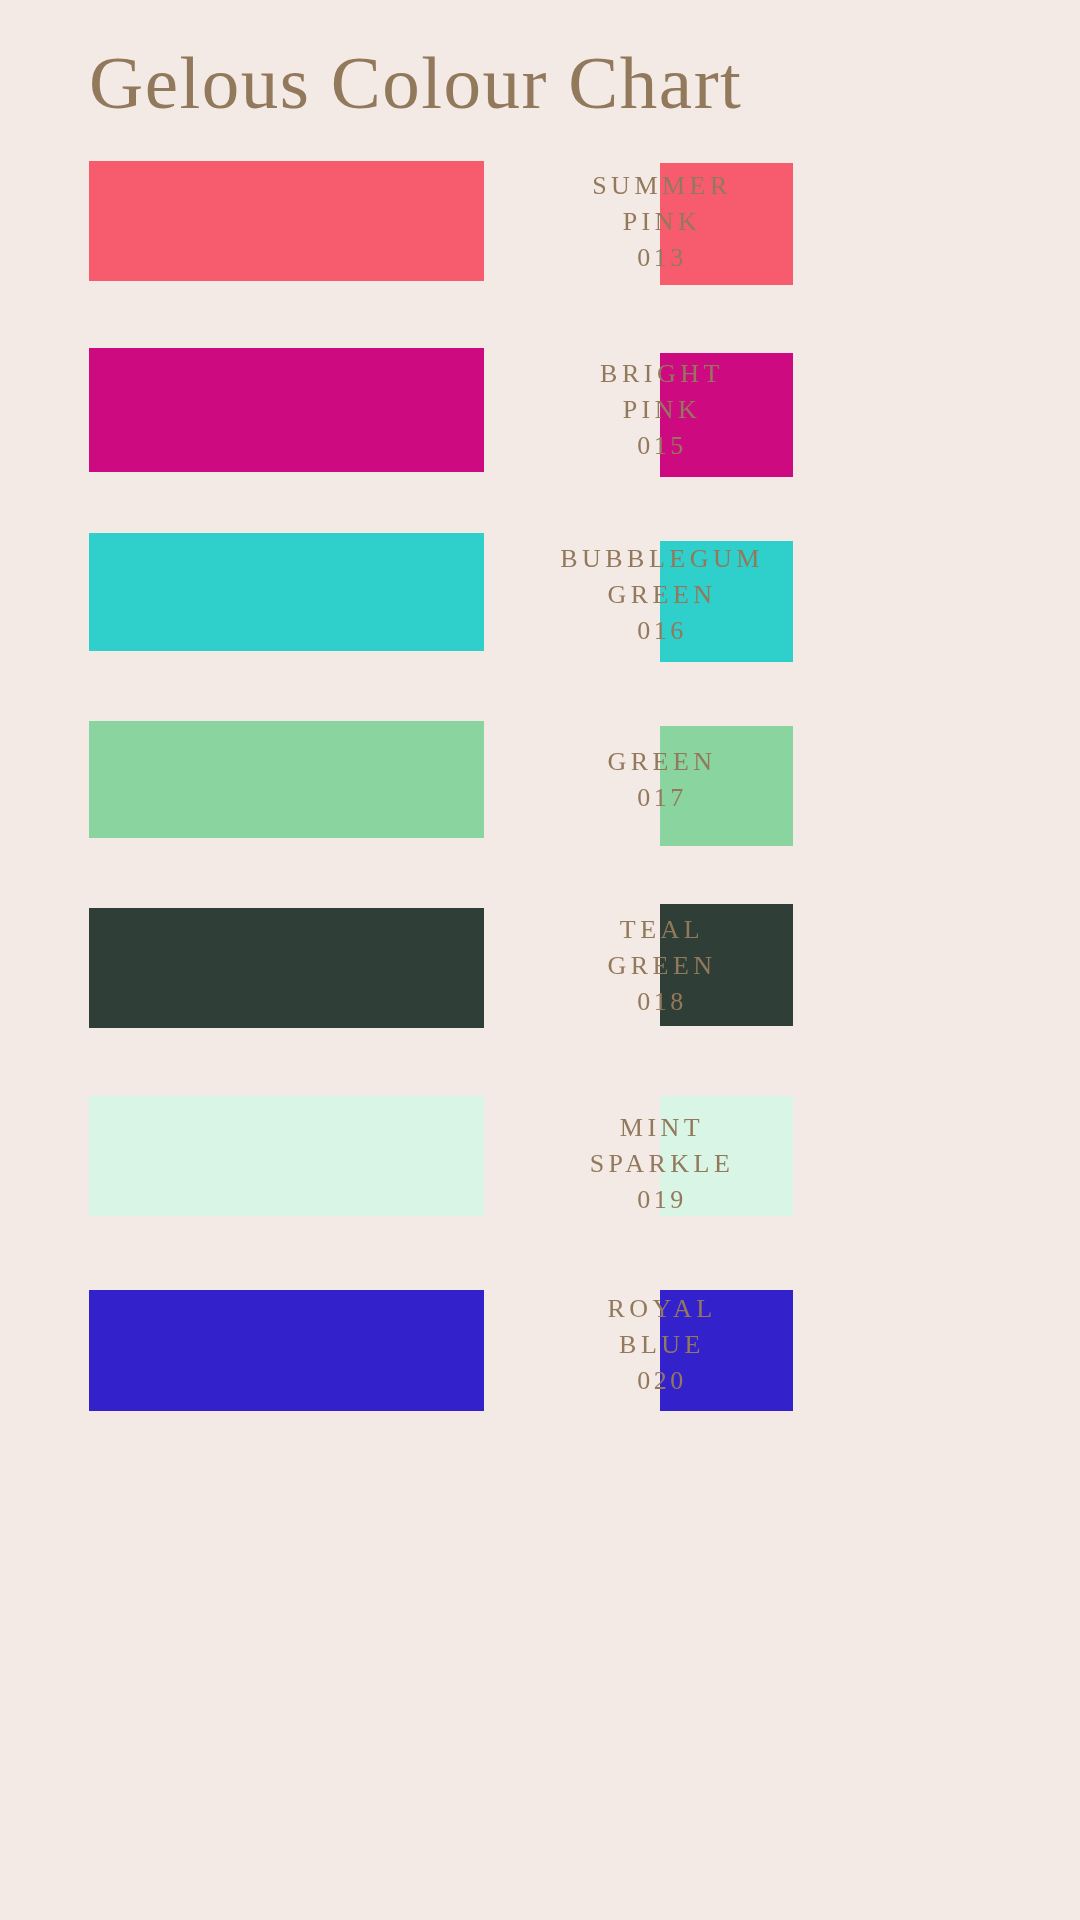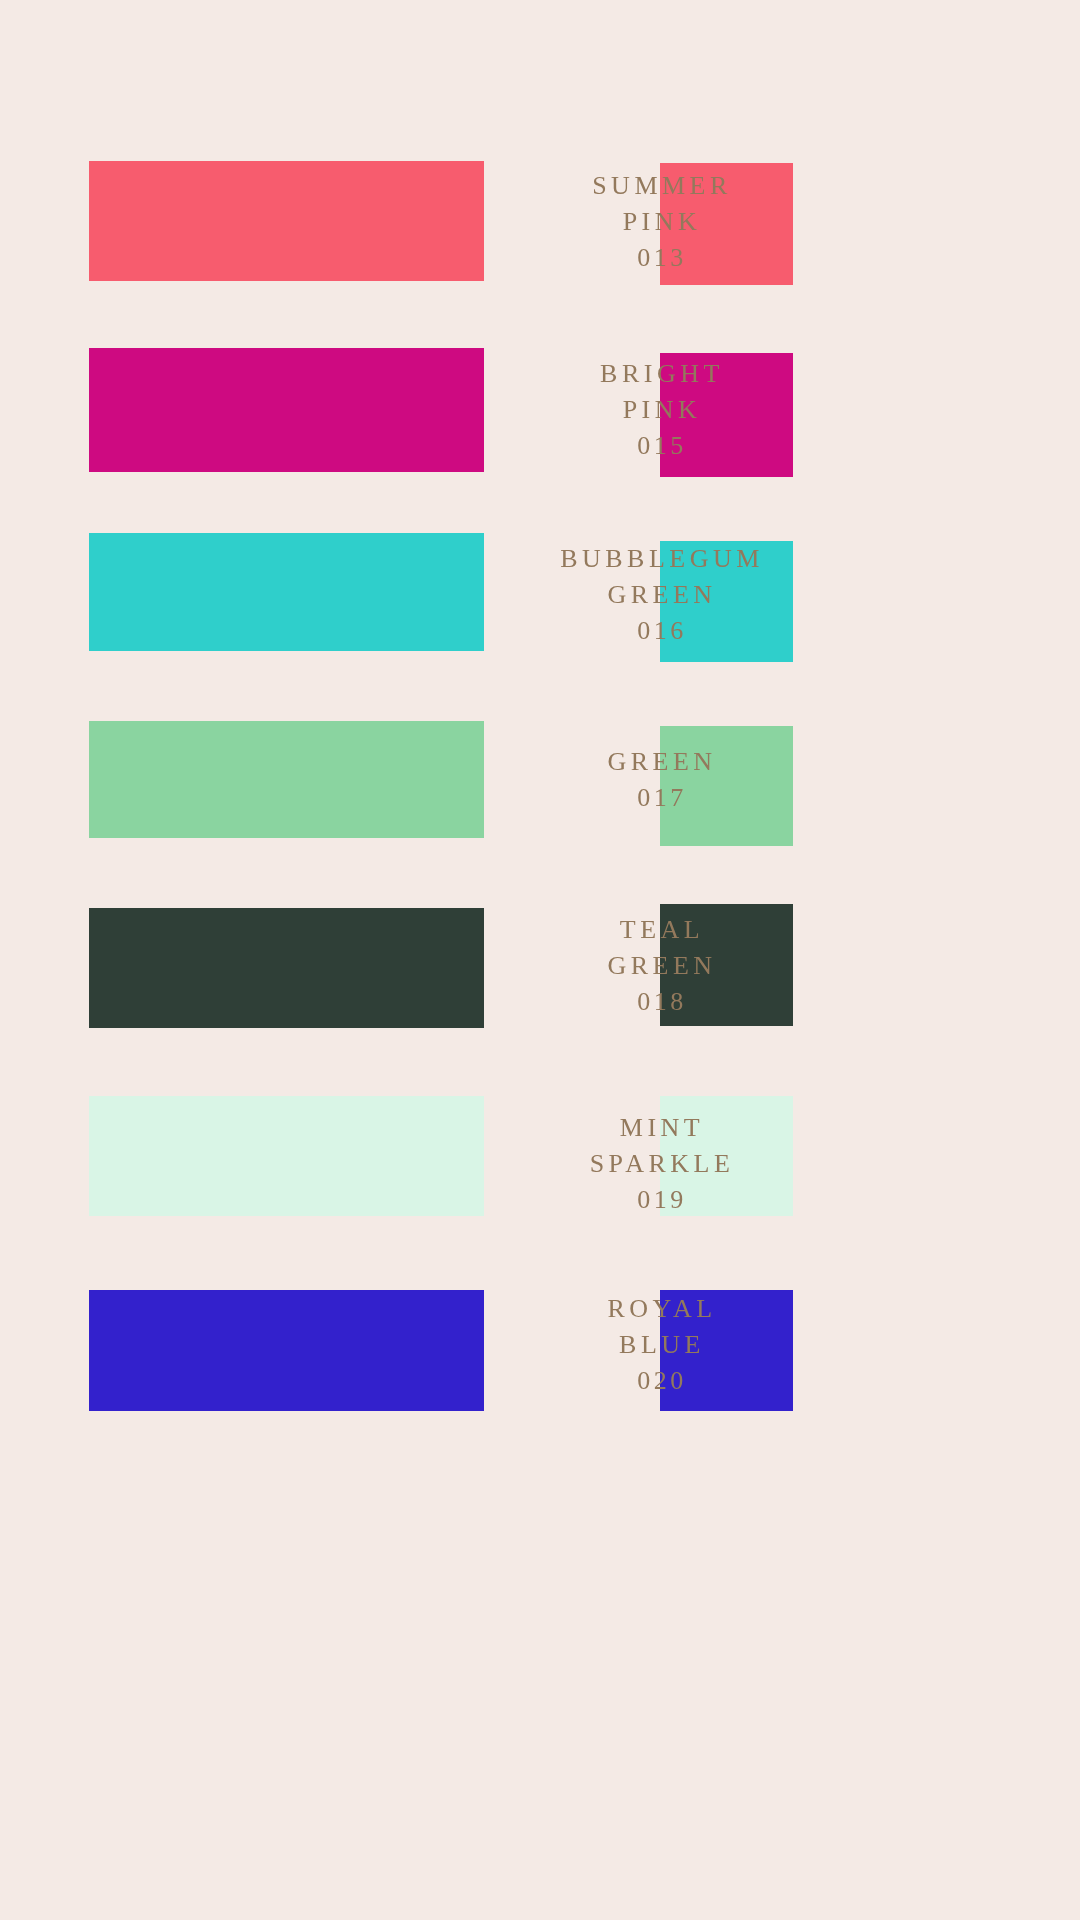--- a/index.html
+++ b/index.html
@@ -70,20 +70,21 @@
   .label .code-line {
     display: block;
     letter-spacing: 3.5px;
   }
 </style>
 </head>
 <body>
 
 <div class="poster">
 
+  <div class="title">Gelous Colour Chart</div>
 
   <div class="rows">
       <div class="row" style="top: 0px; height: 0px;">
         <div class="swatch-wide" style="left: 89px; top: 161px; width: 395px; height: 120px; background: rgb(247, 92, 110);"></div>
         <div class="swatch-square" style="left: 660px; top: 163px; width: 133px; height: 122px; background: rgb(247, 92, 110);"></div>
         <div class="label" style="left: 0px; width: 1080px; top: 168px; text-align: center; padding-left: 122px; box-sizing: content-box;">
           <span class="name-line">SUMMER</span>
           <span class="name-line">PINK</span>
           <span class="code-line">013</span>
         </div>

